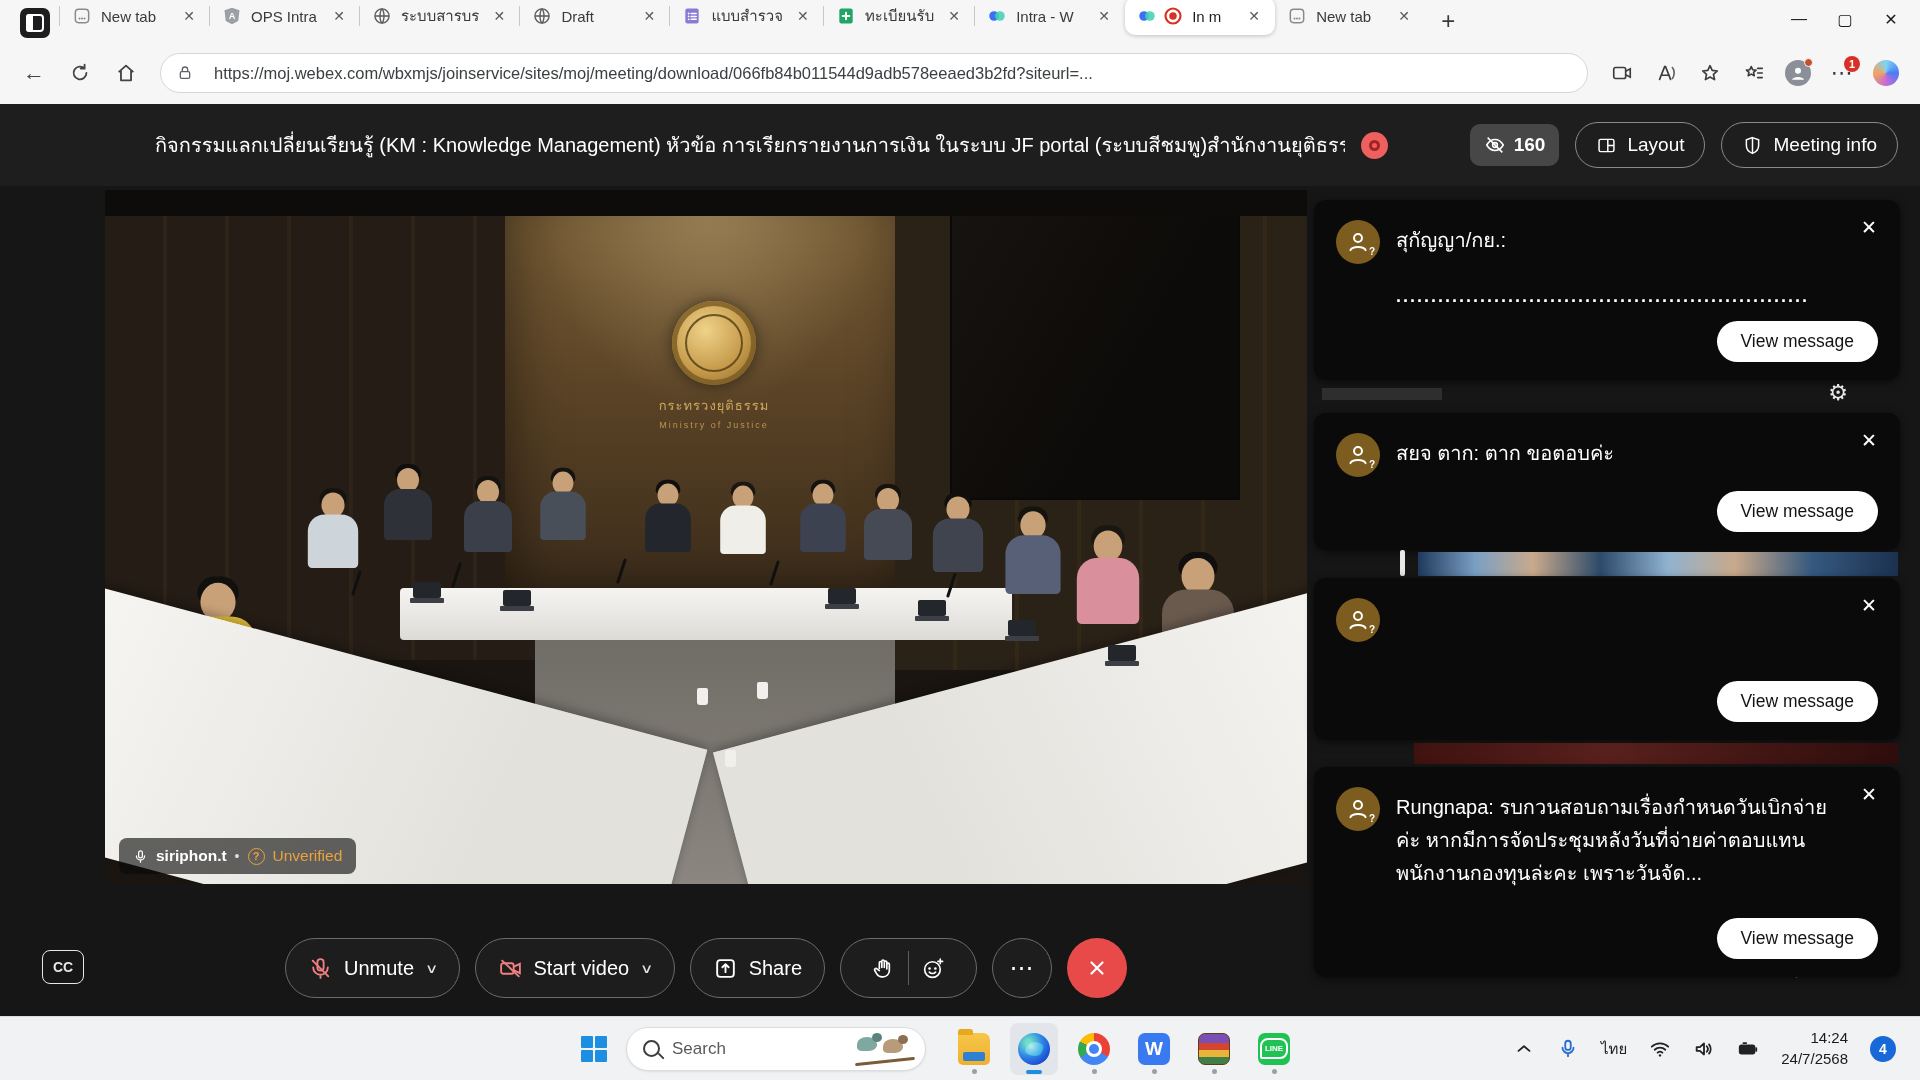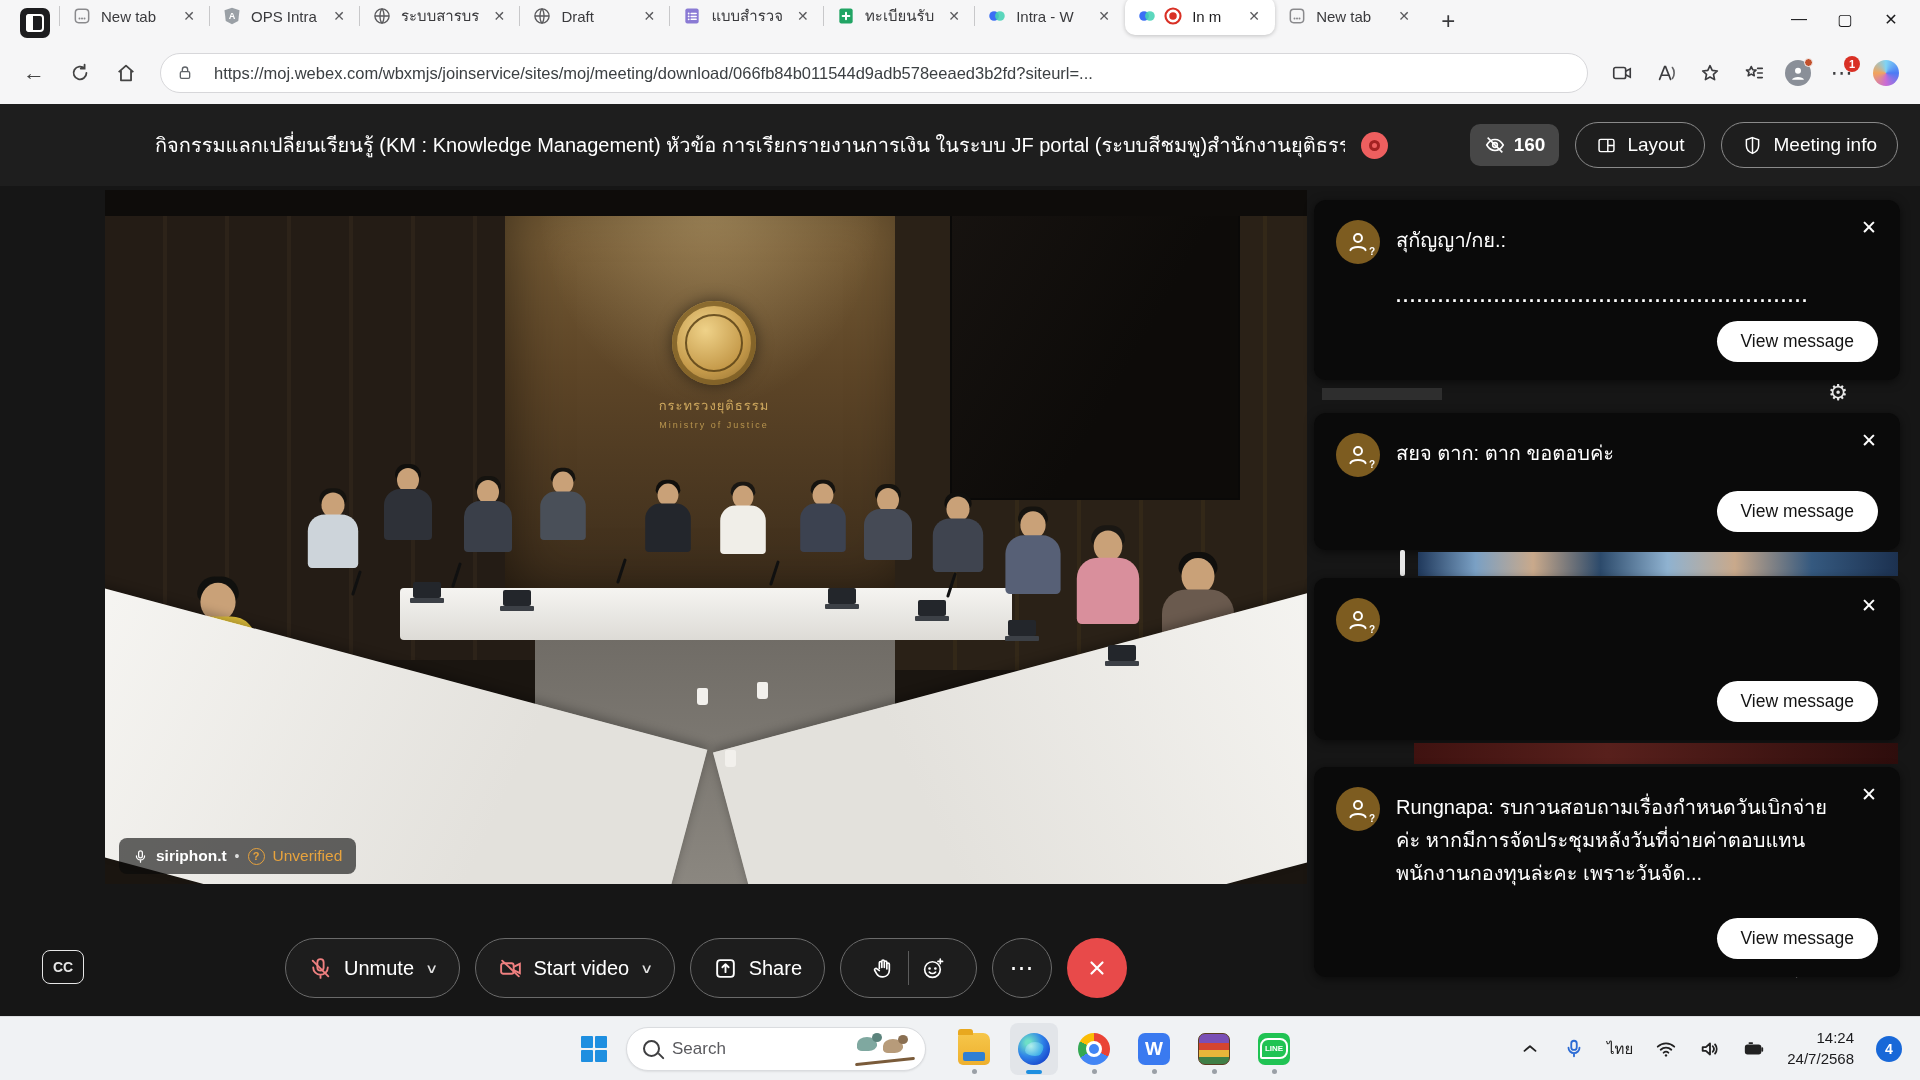--- a/index.html
+++ b/index.html
@@ -152,21 +152,21 @@
   .i-folder::after { content:""; position:absolute; left:5px; bottom:4px; width:22px; height:9px; background:#2f7fd3; border-radius:2px; }
   .i-edge { border-radius:50%; background:radial-gradient(circle at 32% 30%,#6ee0c7 8%,#2f84e8 45%,#1b4fd1 75%,#123ea8); }
   .i-edge::after { content:""; position:absolute; left:7px; top:9px; width:20px; height:14px; border-radius:50% 50% 50% 50%/60% 60% 40% 40%; background:radial-gradient(circle at 30% 30%,#bff3ef,#3fb7e8 70%,transparent 75%); opacity:.85; }
   .i-chrome { border-radius:50%; background:conic-gradient(#ea4335 0 33%,#4285f4 0 66%,#34a853 0 83%,#fbbc05 0 100%); }
   .i-chrome::before { content:""; position:absolute; inset:8px; border-radius:50%; background:#fff; }
   .i-chrome::after { content:""; position:absolute; inset:11px; border-radius:50%; background:#4285f4; }
   .i-word { background:#3a7af0; color:#fff; font-size:19px; font-weight:700; display:flex; align-items:center; justify-content:center; }
   .i-winrar { background:linear-gradient(180deg,#7a4fb5 0 30%,#d4452f 30% 55%,#e8b53a 55% 78%,#3f7f46 78% 100%); border:1px solid #5b3d21; }
   .i-line { background:#20c353; display:flex; align-items:center; justify-content:center; }
   .i-line::after { content:"LINE"; color:#fff; font-size:8px; font-weight:700; background:transparent; border:2px solid #fff; border-radius:8px 8px 8px 2px; padding:4px 3px; }
-  .tray { margin-left:auto; display:flex; align-items:center; gap:22px; padding-right:18px; }
+  .tray { margin-left:auto; display:flex; align-items:center; gap:22px; padding-right:24px; }
   .tray .titem { display:flex; align-items:center; justify-content:center; color:#222; cursor:pointer; }
   .tray svg { width:22px; height:22px; }
   .lang { font-size:15px; color:#1c1c1e; }
   .clock { text-align:right; font-size:15px; color:#1c1c1e; line-height:1.35; cursor:pointer; }
   .notif-badge { width:26px; height:26px; border-radius:50%; background:#1868d8; color:#fff; font-size:14px; font-weight:600; display:flex; align-items:center; justify-content:center; cursor:pointer; }
 </style>
 </head>
 <body>
 
 <div class="screen">

